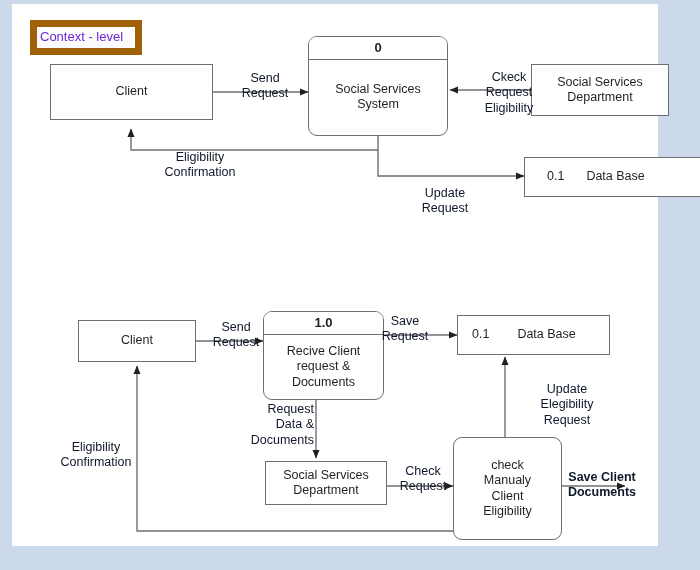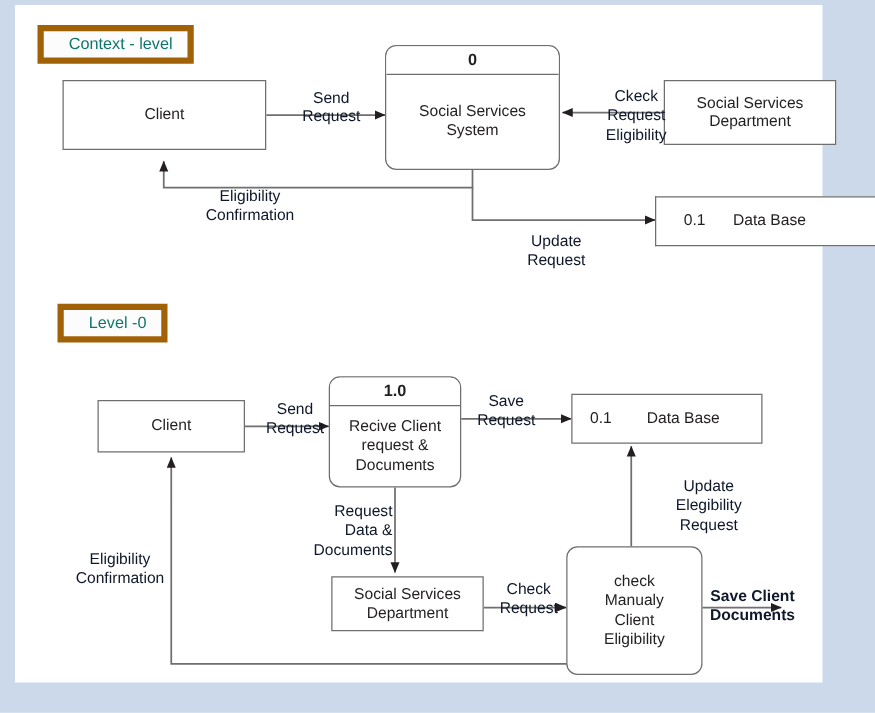--- a/index.html
+++ b/index.html
@@ -28,24 +28,24 @@
   #canvas {
     position: absolute;
     left: 0;
     top: 0;
     width: 700px;
     height: 570px;
   }
   .section-label {
     position: absolute;
     background: #fdfcfc;
-    border: 5px solid #a16207;
-    color: #0f766e;
+    border: 7px solid #a16207;
+    color: #6d28d9;
     font-size: 13px;
-    padding: 3px 12px 4px 20px;
+    padding: 3px 12px 4px 3px;
     white-space: nowrap;
     line-height: 1.1;
   }
   .node {
     position: absolute;
     box-sizing: border-box;
     border: 1.4px solid #6f6f6f;
     background: #ffffff;
     color: #231f20;
     display: flex;
@@ -136,21 +136,20 @@
       <path d="M505,437 L505,357" marker-end="url(#ah)"></path>
 
       <path d="M562,486 L625,486" marker-end="url(#ah)"></path>
 
       <path d="M458,531 L137,531 L137,366" marker-end="url(#ah)"></path>
     </g>
   </svg>
 
   <div class="section-label" style="left:30px; top:20px;">Context - level</div>
 
-  <div class="section-label" style="left:46px; top:243px;">Level -0</div>
 
   <div class="node" style="left:50px; top:64px; width:163px; height:56px;">
     <span>Client</span>
   </div>
 
   <div class="node process" style="left:308px; top:36px; width:140px; height:100px;">
     <div class="pnum">0</div>
     <div class="pbody" style="white-space:pre-line;">Social Services
 System</div>
   </div>
@@ -177,21 +176,21 @@
   <div class="flow-label" style="left:148px; top:150px; width:104px;">Eligibility
 Confirmation</div>
 
   <div class="flow-label" style="left:404px; top:186px; width:82px;">Update
 Request</div>
 
   <div class="node" style="left:78px; top:320px; width:118px; height:42px;">
     <span>Client</span>
   </div>
 
-  <div class="node process" style="left:263px; top:301px; width:106px; height:89px;">
+  <div class="node process" style="left:263px; top:311px; width:121px; height:89px;">
     <div class="pnum">1.0</div>
     <div class="pbody" style="white-space:pre-line;">Recive Client
 request &amp;
 Documents</div>
   </div>
 
   <div class="node" style="left:457px; top:315px; width:153px; height:40px;">
     <div class="store-inner" style="padding-left:14px;">
       <span class="snum" style="margin-right:28px;">0.1</span>
       <span>Data Base</span>

